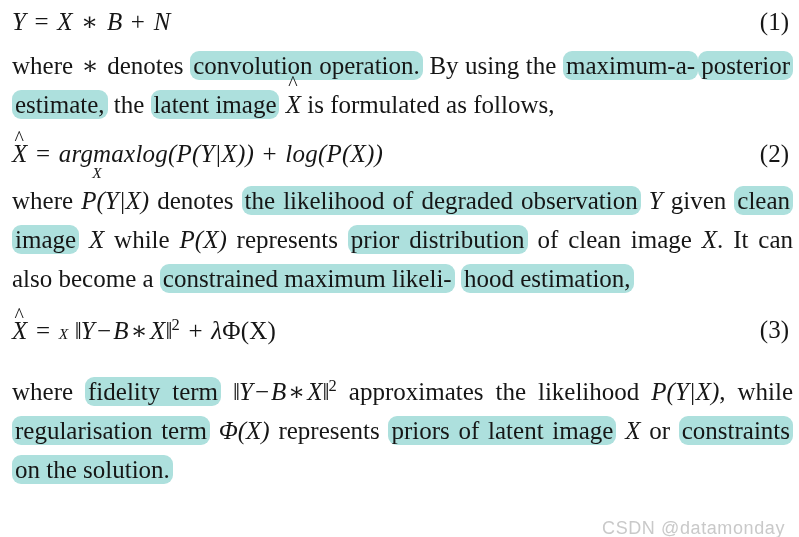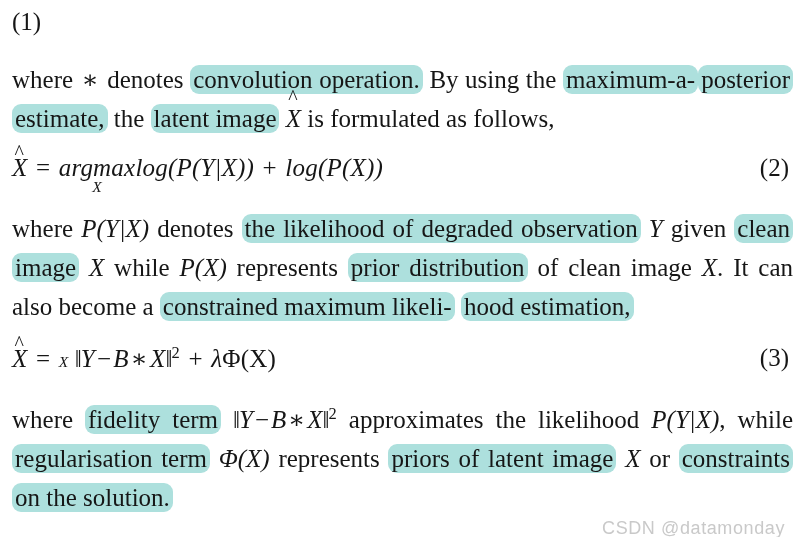--- a/index.html
+++ b/index.html
@@ -120,32 +120,41 @@
     bottom: 6px;
     font-family: "Liberation Sans", "DejaVu Sans", sans-serif;
     font-size: 18px;
     color: #c9c9c9;
     letter-spacing: 0.6px;
     white-space: nowrap;
   }
 
   
   .eq1  { margin-top: 8px; }
-  .p1   { margin-top: 25px; }
+  .p1   { margin-top: 11px; }
   .eq2  { margin-top: 16px; }
-  .p2   { margin-top: 14px; }
+  .p2   { margin-top: 0; }
   .eq3  { margin-top: 18px; }
   .p3   { margin-top: 22px; }
 </style>
 </head>
 <body>
 
 <div id="page">
 
   <div class="equation-row eq1">
+    <div class="equation-body">
+      <span class="mvar">Y</span>
+      <span class="mop">=</span>
+      <span class="mvar">X</span>
+      <span class="mop">∗</span>
+      <span class="mvar">B</span>
+      <span class="mop">+</span>
+      <span class="mvar">N</span>
+    </div>
     <div class="equation-number">(1)</div>
   </div>
 
   <div class="para p1">
     <span>where </span><span class="mop">∗</span><span> denotes </span><span class="hl">convolution operation.</span><span> By using the </span><span class="hl">maximum-a-</span><span class="hl">posterior</span><span> </span><span class="hl">estimate,</span><span> the </span><span class="hl">latent image</span><span> </span><span class="mvar mhat"><span class="hatmark">^</span><span>X</span></span><span> is formulated as follows,</span>
   </div>
 
   <div class="equation-row eq2">
     <div class="equation-body">
       <span class="mvar mhat"><span class="hatmark">^</span><span>X</span></span>

